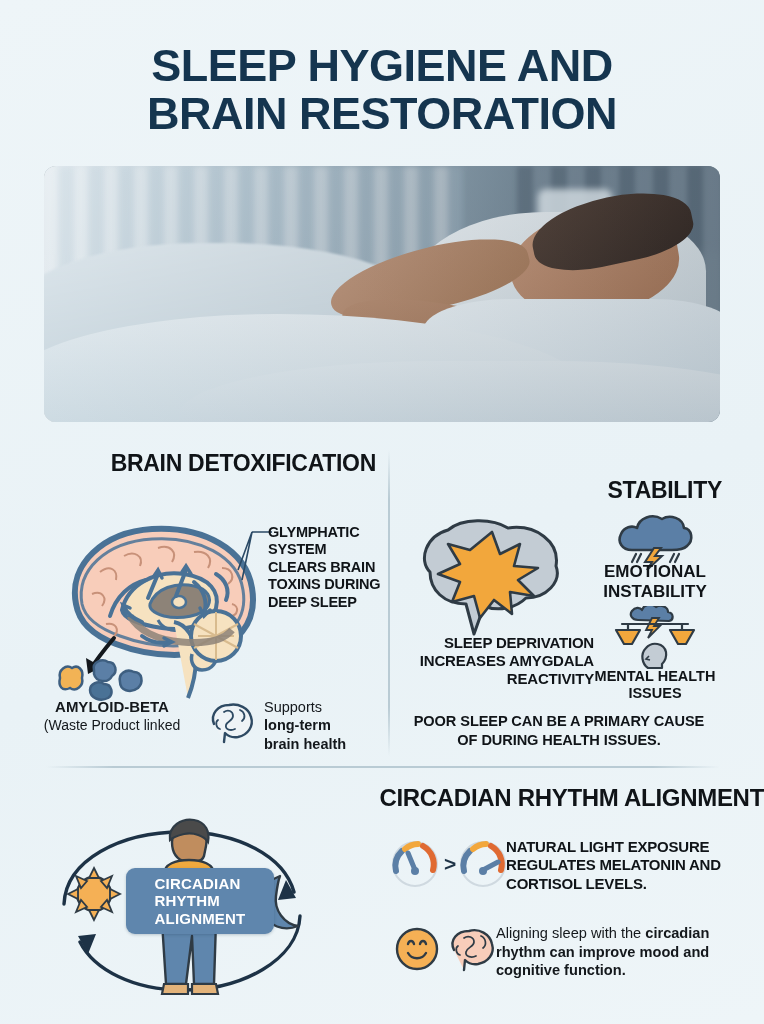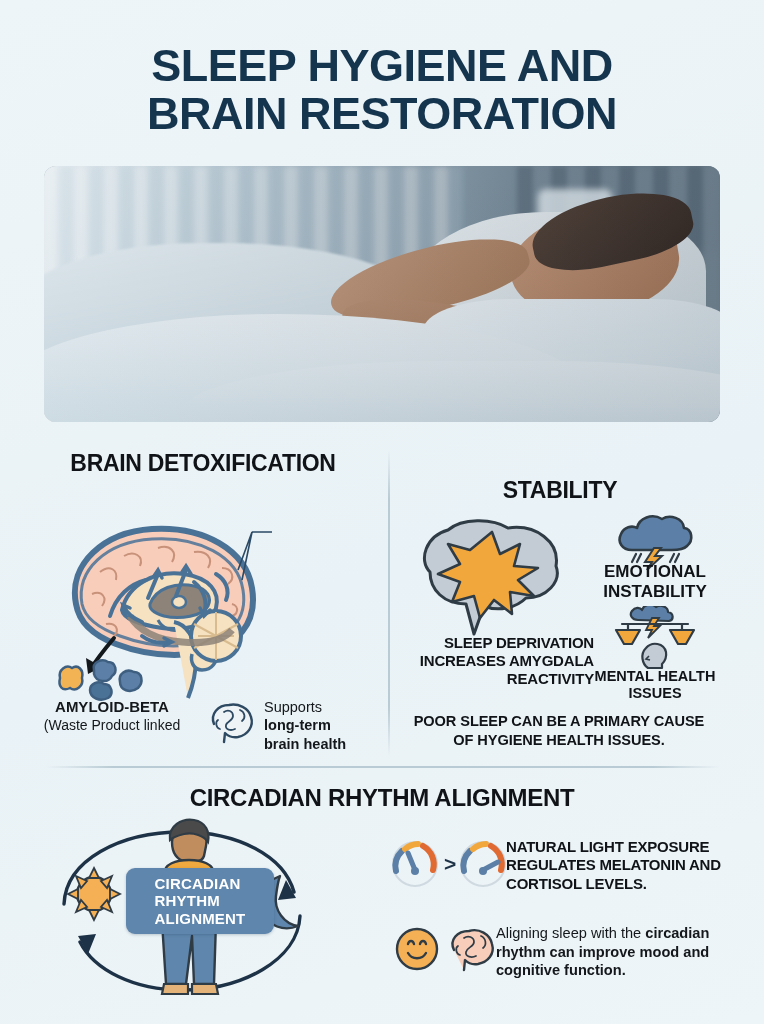--- a/index.html
+++ b/index.html
@@ -124,21 +124,21 @@
     width:2px; height:306px;
     background:linear-gradient(180deg,rgba(175,195,205,0),#b9cbd4 16%,#b9cbd4 84%,rgba(175,195,205,0));
   }
   .h-div{
     position:absolute; left:46px; top:766px; width:674px; height:2px;
     background:linear-gradient(90deg,rgba(175,195,205,0),#b9cbd4 10%,#b9cbd4 90%,rgba(175,195,205,0));
   }
 
   
   .sec-h{
-    position:absolute; text-align:center;
+    position:absolute; text-align:right;
     font-weight:bold; color:#101418;
     font-size:23px; line-height:1.16; letter-spacing:-0.3px;
   }
   #h-left{ left:30px; top:450px; width:346px; }
   #h-right{ left:398px; top:450px; width:324px; }
   #h-bottom{ left:0; right:0; top:784px; font-size:24px; }
 
   #glymph{
     position:absolute; left:268px; top:524px; width:120px;
     font-size:14.5px; font-weight:bold; color:#101418;
@@ -301,20 +301,21 @@
                C84 182 74 178 74 170 Z" fill="#5b7fa6"></path>
       <path d="M44 178 C44 172 52 168 58 172 C66 172 68 182 62 186
                C54 190 44 186 44 178 Z" fill="#4a7296"></path>
     </g>
   </svg>
 
   <svg class="abs" style="left:236px; top:524px;" width="40" height="70" viewBox="0 0 40 70">
     <path d="M36 8 L16 8 M16 8 L2 46 M16 8 L6 56" stroke="#2b4a66" stroke-width="1.6" fill="none"></path>
   </svg>
 
+  <div id="glymph">GLYMPHATIC SYSTEM CLEARS BRAIN TOXINS DURING DEEP SLEEP</div>
 
   <div id="amyloid">
     <div class="t1">AMYLOID-BETA</div>
     <div>(Waste Product linked</div>
   </div>
 
   <svg class="abs" style="left:204px; top:700px;" width="54" height="46" viewBox="0 0 54 46">
     <path d="M10 24 C6 14 14 5 25 5 C34 3 45 8 47 17 C50 26 44 35 34 37
              C28 38 24 36 21 33 L20 42" fill="#eef3f6" stroke="#2e4a63" stroke-width="2.4" stroke-linejoin="round" stroke-linecap="round"></path>
     <g fill="none" stroke="#2e4a63" stroke-width="1.8" stroke-linecap="round">
@@ -371,21 +372,21 @@
     <path d="M8 24 L32 24 L24 38 L16 38 Z" fill="#f2a73c" stroke="#2f3b45" stroke-width="2.2" stroke-linejoin="round"></path>
     <path d="M62 24 L86 24 L78 38 L70 38 Z" fill="#f2a73c" stroke="#2f3b45" stroke-width="2.2" stroke-linejoin="round"></path>
     <path d="M40 62 C34 58 32 48 38 42 C44 35 56 37 58 46 C59 52 56 56 54 58 L54 62 Z" fill="#c3ccd4" stroke="#2f3b45" stroke-width="2.2" stroke-linejoin="round"></path>
     <path d="M41 50 L38 53 L42 54" fill="none" stroke="#2f3b45" stroke-width="1.6"></path>
   </svg>
 
   <div id="mhissues">MENTAL HEALTH ISSUES</div>
 
   <div id="poorsleep">
     <span>POOR SLEEP CAN BE A PRIMARY CAUSE</span><br>
-    <span>OF HYGIENE HEALTH ISSUES.</span>
+    <span>OF DURING HEALTH ISSUES.</span>
   </div>
 
   <div class="sec-h" id="h-bottom">CIRCADIAN RHYTHM ALIGNMENT</div>
 
   <svg class="abs" style="left:42px; top:812px;" width="320" height="200" viewBox="0 0 320 200">
     <g fill="none" stroke="#1d3246" stroke-width="3.4" stroke-linecap="round">
       <path d="M22 92 C24 48 78 20 140 20 C196 20 242 44 252 80"></path>
       <path d="M244 68 L254 86 L236 88" fill="#1d3246" stroke="none"></path>
       <path d="M258 104 C256 148 200 178 140 178 C92 178 52 158 38 130"></path>
       <path d="M46 142 L36 124 L54 122" fill="#1d3246" stroke="none"></path>

